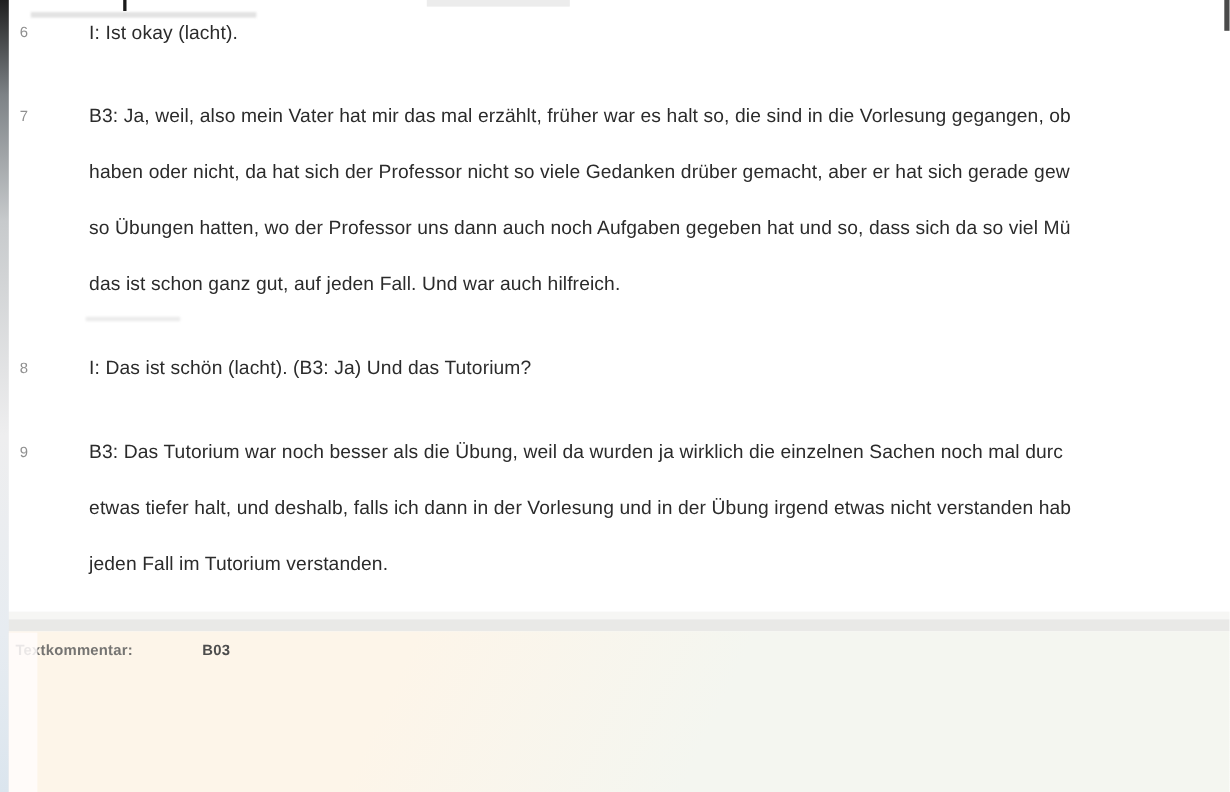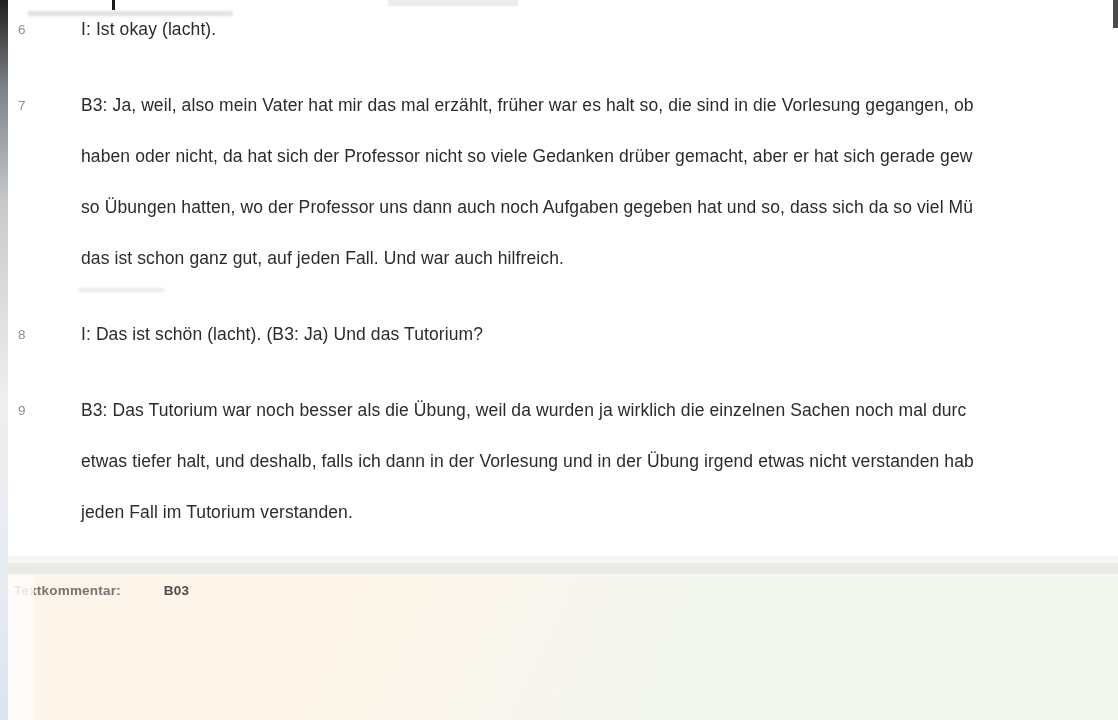--- a/index.html
+++ b/index.html
@@ -44,28 +44,28 @@
   .divider-band  { position: absolute; left: 0; top: 563px; width: 1118px; height: 11px; background: #e9e9e7; }
 
   
   .comment-panel {
     position: absolute; left: 0; top: 574px;
     width: 1118px; height: 146px;
     background: linear-gradient(115deg, #fdf5e9 0%, #fdf5e9 32%, #f4f6f0 58%, #f4f6f0 100%);
   }
   .comment-label-row {
     position: absolute; left: 14px; top: 9px;
-    display: flex; align-items: flex-start;
+    display: flex; align-items: flex-start; gap: 45px;
   }
   .comment-label {
     font-size: 13.5px; font-weight: bold; color: #757472;
     letter-spacing: 0.2px;
   }
   .comment-value {
-    margin-left: 43px;
+    margin-left: 18px;
     font-size: 13.5px; font-weight: bold; color: #4c4c4c;
     letter-spacing: 0.2px;
   }
   .comment-input-area {
     position: absolute; left: 0; top: 34px;
     width: 1118px; height: 112px;
   }
 
   
   .edge-left {

